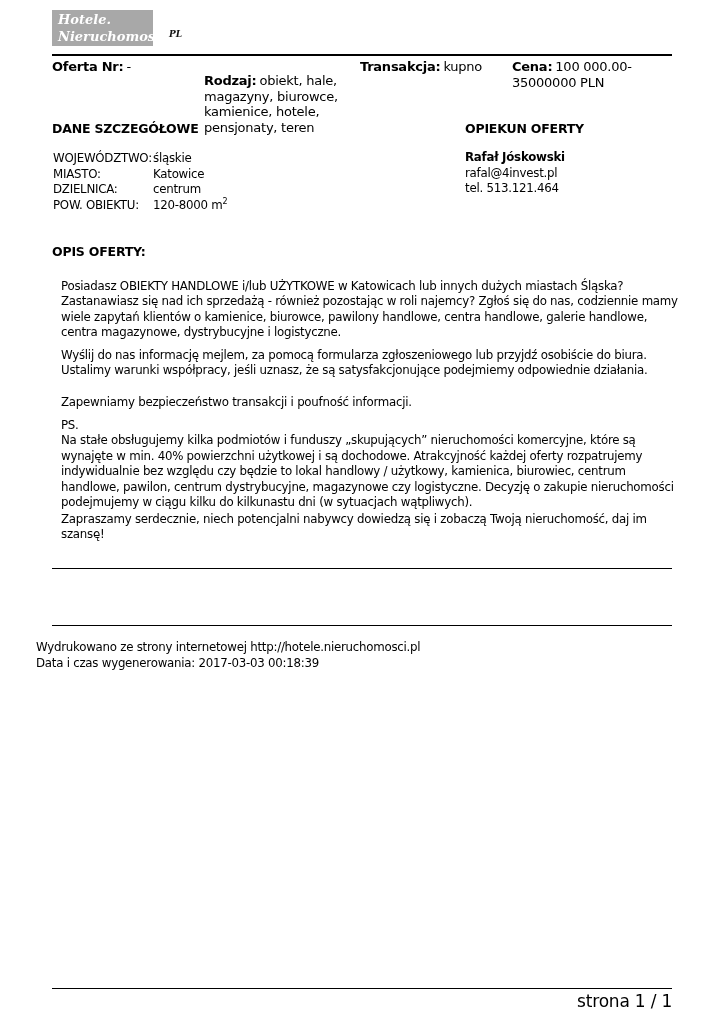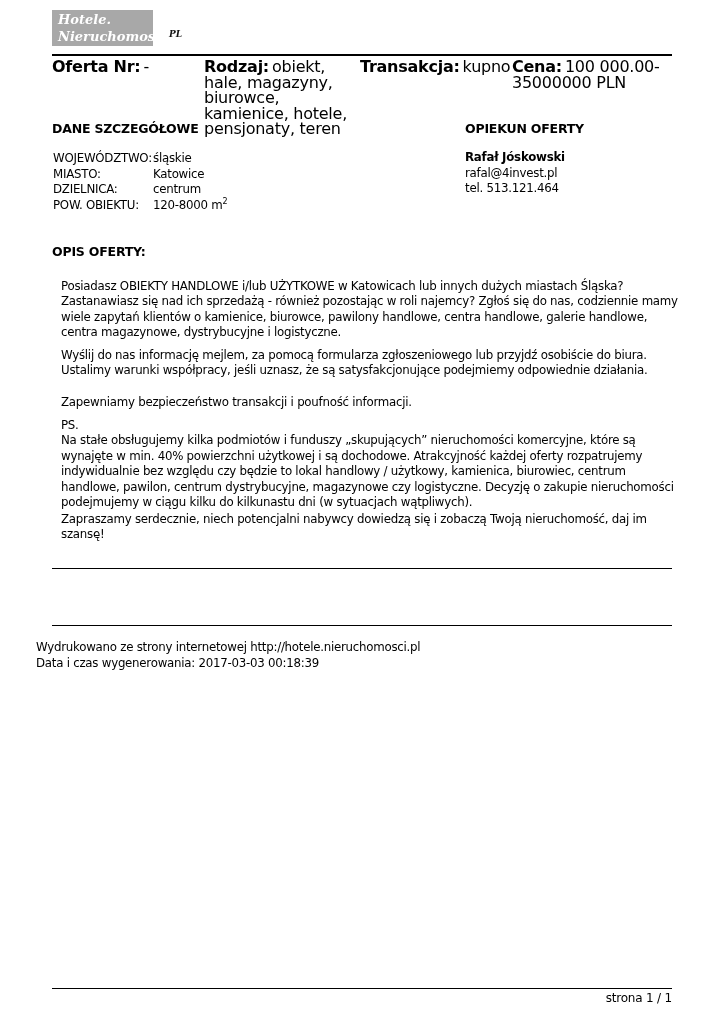--- a/index.html
+++ b/index.html
@@ -16,24 +16,24 @@
 
   
   .rule{position:absolute;left:52px;width:620px;border-top:1px solid #000;}
   .rule-top{top:54px;border-top-width:2px;}
   .rule-mid1{top:568px;}
   .rule-mid2{top:625px;}
   .rule-bottom{top:988px;}
 
   
   .header-row{position:absolute;left:52px;top:59px;width:620px;display:flex;
-              font-size:16px;line-height:15.5px;letter-spacing:-0.25px;}
+              font-size:13px;line-height:15.5px;letter-spacing:-0.25px;}
   .hcol{box-sizing:border-box;padding-right:10px;}
   .hcol1{width:152px;}
-  .hcol2{width:156px;}
+  .hcol2{width:156px;margin-top:14px;}
   .hcol3{width:152px;}
   .hcol4{width:160px;padding-right:0;}
   .lbl{font-weight:700;margin-right:3px;}
 
   
   .sec-title{position:absolute;font-size:12.5px;font-weight:700;letter-spacing:-0.2px;}
   .details-title{left:52px;top:121px;}
   .agent-title{left:465px;top:121px;}
   .opis-title{left:52px;top:244px;}
 
@@ -55,21 +55,21 @@
   .p1{top:270px;}
   .p2{top:339px;}
   .p3{top:386px;}
   .p4{top:409px;}
   .p5{top:503px;}
 
   
   .footer-block{position:absolute;left:36px;top:639px;width:620px;
                 font-size:11.8px;line-height:16px;letter-spacing:-0.25px;}
   .page-num{position:absolute;left:52px;top:991px;width:620px;text-align:right;
-            font-size:12px;letter-spacing:-0.2px;}
+            font-size:17px;letter-spacing:-0.2px;}
 </style>
 </head>
 <body>
 
 <div class="page">
 
   <div class="logo">
     <div class="logo-line">Hotele.</div>
     <div class="logo-line"><span>Nieruchomosci</span><span class="logo-pl">PL</span></div>
   </div>

